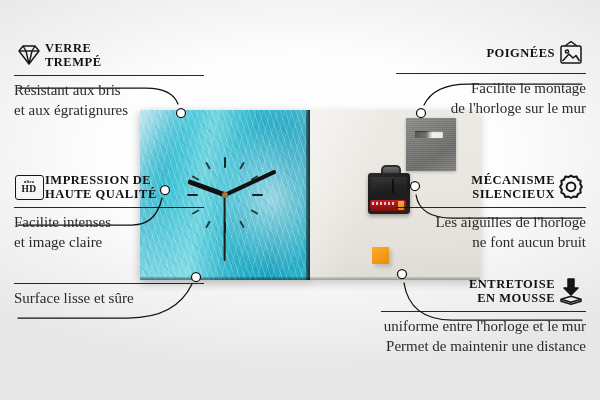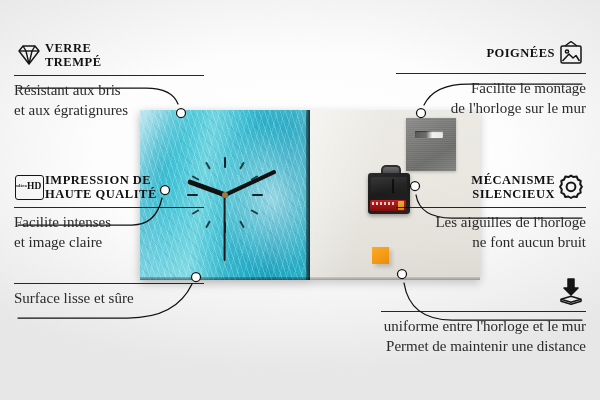--- a/index.html
+++ b/index.html
@@ -131,21 +131,21 @@
 
   .c-verre{top:40px;}
   .c-impression{top:172px;}
   .c-bords{top:278px;}
   .c-poignees{top:38px;}
   .c-mecanisme{top:172px;}
   .c-entretoise{top:276px;width:205px;}
 
   .hdbox{
     width:27px;height:23px;border:1.6px solid #151515;border-radius:3px;
-    display:flex;flex-direction:row;align-items:center;justify-content:center;line-height:1;text-align:right;
+    display:flex;flex-direction:column;align-items:center;justify-content:center;line-height:1;text-align:right;
   }
   .hdbox .u{font-size:4.6px;font-weight:700;letter-spacing:.2px;margin-bottom:.5px;}
   .hdbox .h{font-size:9.5px;font-weight:700;letter-spacing:.3px;}
 </style>
 </head>
 <body>
 
 <div class="stage">
 
   <div class="product">
@@ -346,20 +346,24 @@
     <div class="head">
       <span class="ico">
         <svg width="28" height="28" viewBox="0 0 28 28">
           <g fill="none" stroke="#151515" stroke-width="1.5" stroke-linejoin="round">
             <path d="M11 2 L17 2 L17 11 L21 11 L14 18 L7 11 L11 11 Z" fill="#151515"></path>
             <path d="M14 19.2 L24 22.2 L14 25.2 L4 22.2 Z"></path>
             <path d="M4 22.2 L4 24.3 L14 27.3 L24 24.3 L24 22.2"></path>
           </g>
         </svg>
       </span>
+      <div class="ttl">
+        <div>ENTRETOISE</div>
+        <div>EN MOUSSE</div>
+      </div>
     </div>
     <div class="rule"></div>
     <div class="sub">
       <div>uniforme entre l'horloge et le mur</div>
       <div>Permet de maintenir une distance</div>
     </div>
   </div>
 
 </div>
 

